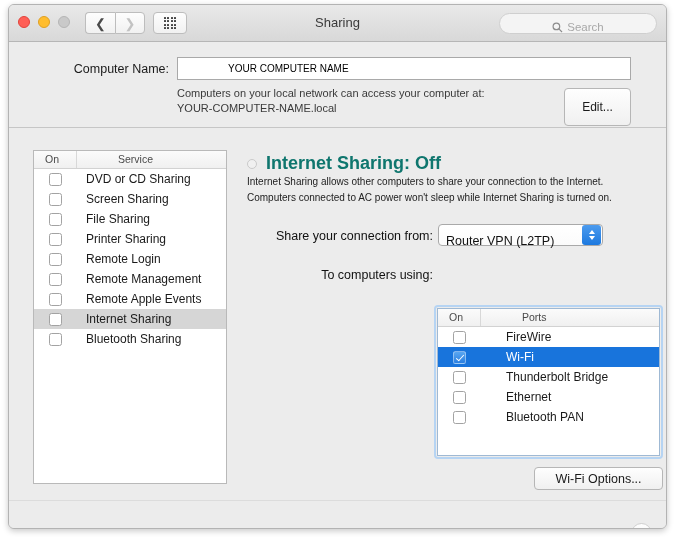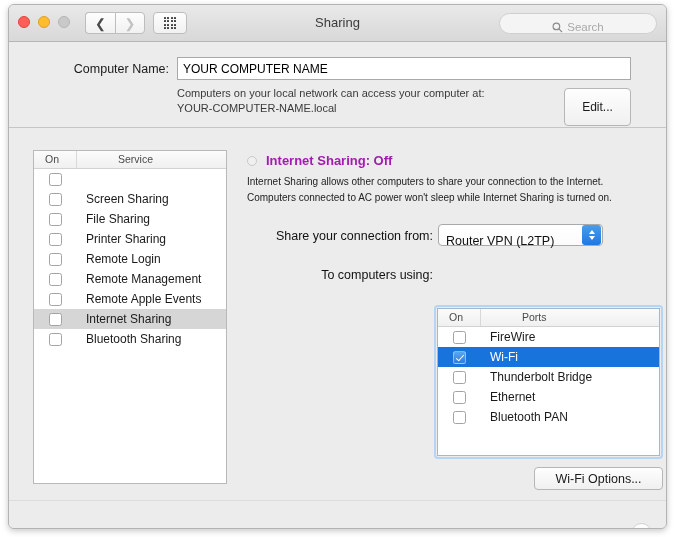--- a/index.html
+++ b/index.html
@@ -153,21 +153,21 @@
     top: 15px;
     width: 454px;
     height: 23px;
     background: #fff;
     border: 1px solid #a9a9a9;
     box-sizing: border-box;
     display: flex;
     align-items: center;
     padding: 0 5px;
   }
-  .cn-field span { font-size: 12px; color: #000; }
+  .cn-field span { font-size: 10px; color: #000; margin-left: 45px; }
 
   .cn-sub {
     position: absolute;
     left: 168px;
     top: 44px;
     width: 390px;
     font-size: 11px;
     color: #3a3a3a;
     line-height: 15px;
   }
@@ -282,23 +282,23 @@
   .status-dot {
     width: 10px;
     height: 10px;
     border-radius: 50%;
     background: #f0f0f0;
     border: 1px solid #c9c9c9;
     box-sizing: border-box;
     margin-right: 9px;
   }
   .status-text {
-    font-size: 13px;
+    font-size: 18px;
     font-weight: bold;
-    color: #a21caf;
+    color: #0f766e;
   }
   .desc {
     position: absolute;
     left: 238px;
     top: 132px;
     width: 392px;
     font-size: 10px;
     color: #222;
     line-height: 16px;
   }
@@ -378,20 +378,21 @@
     border: 1px solid #9fb9d4;
     box-sizing: border-box;
     overflow: hidden;
   }
   .prow {
     display: flex;
     align-items: center;
     height: 20px;
     font-size: 12px;
     color: #1a1a1a;
+    gap: 16px;
   }
   .prow.selected { background: #1874dc; color: #fff; }
   .prow .cb-cell {
     width: 43px;
     display: flex;
     justify-content: center;
   }
   .prow .nm { padding-left: 9px; }
   .prow.selected .cbox.checked {
     background: linear-gradient(180deg,#5aa6f0,#2a80e2);
@@ -512,20 +513,21 @@
     <div class="services">
       <div class="thead">
         <div class="c-on">On</div>
         <div class="c-name">Service</div>
       </div>
 
       <div class="srow">
         <div class="cb-cell">
             <span class="cbox"></span>
           </div>
+        <div class="nm">DVD or CD Sharing</div>
       </div>
       <div class="srow">
         <div class="cb-cell">
             <span class="cbox"></span>
           </div>
         <div class="nm">Screen Sharing</div>
       </div>
       <div class="srow">
         <div class="cb-cell">
             <span class="cbox"></span>

